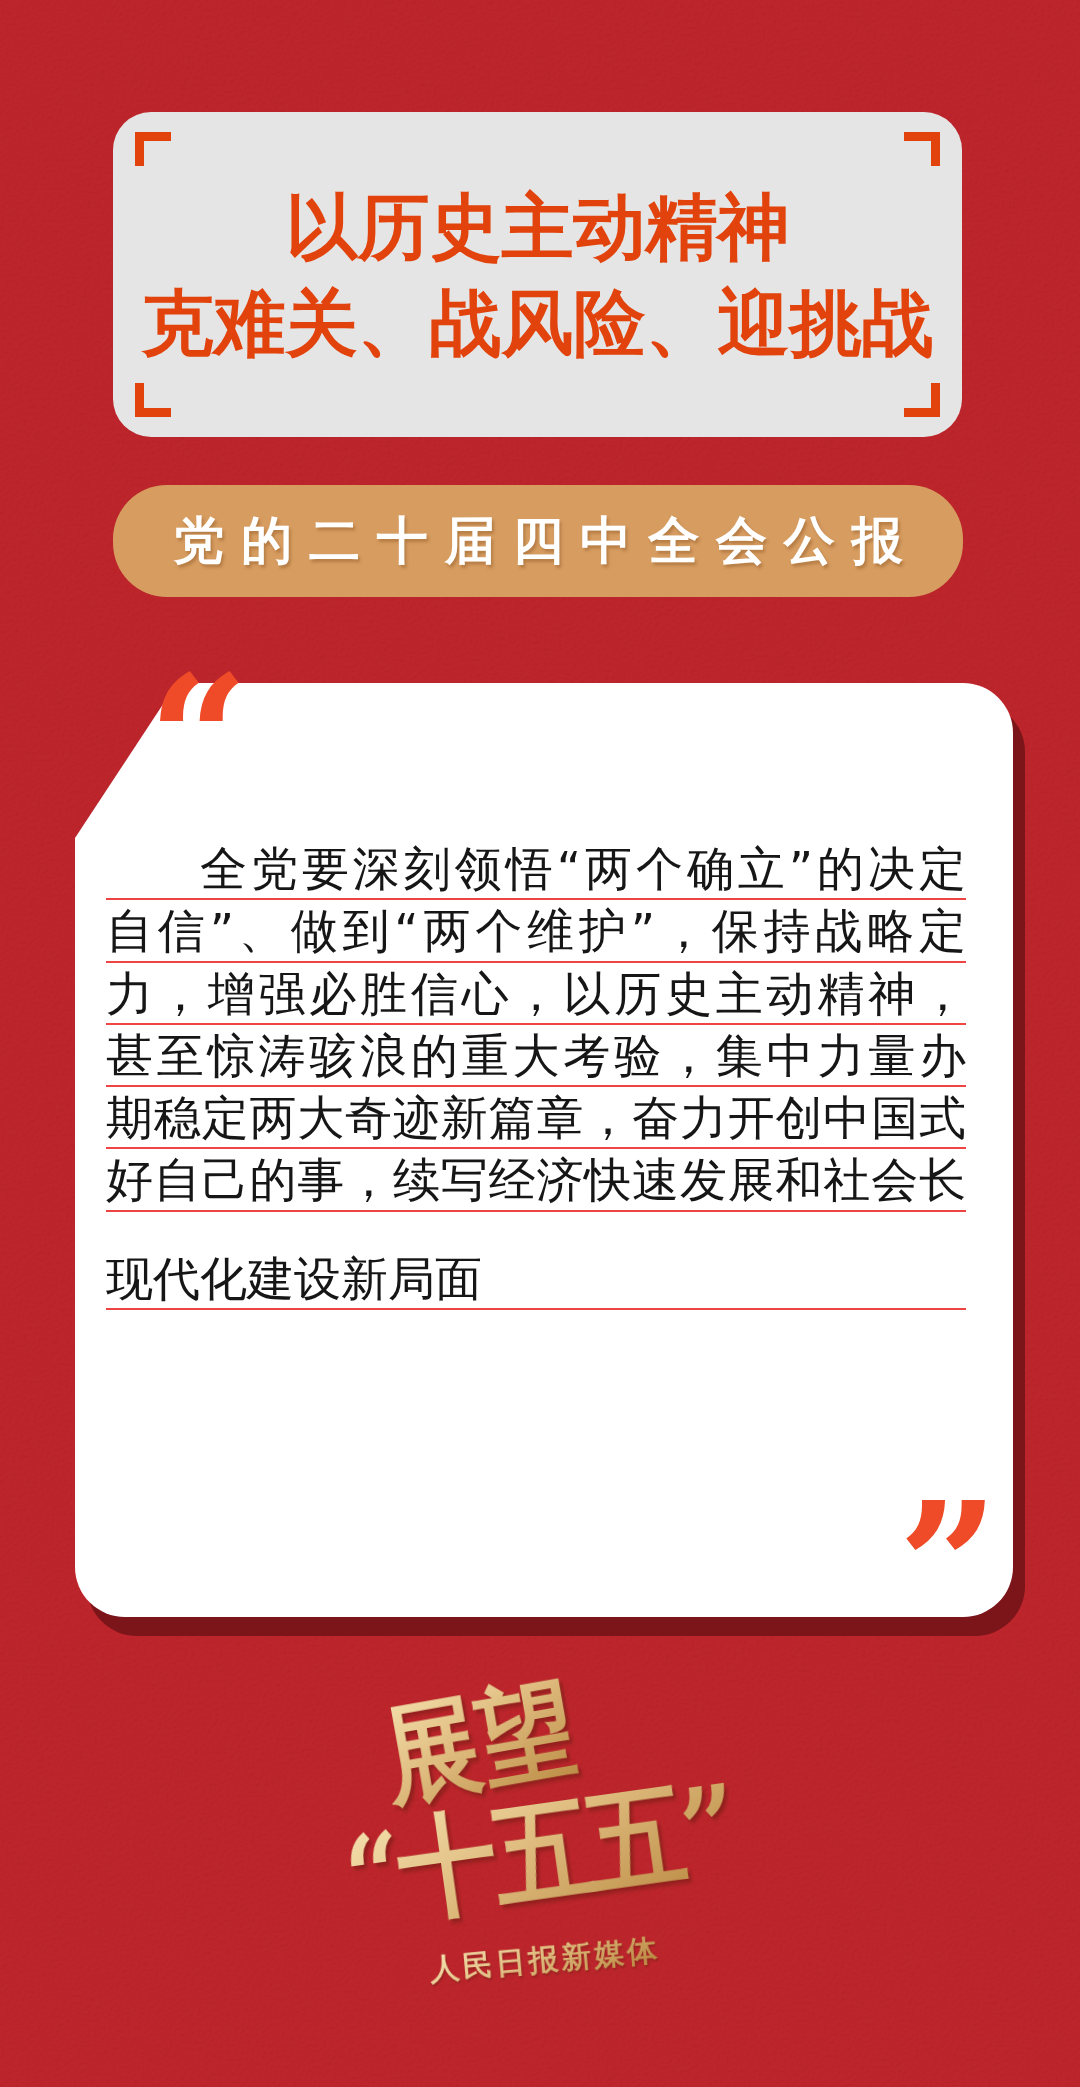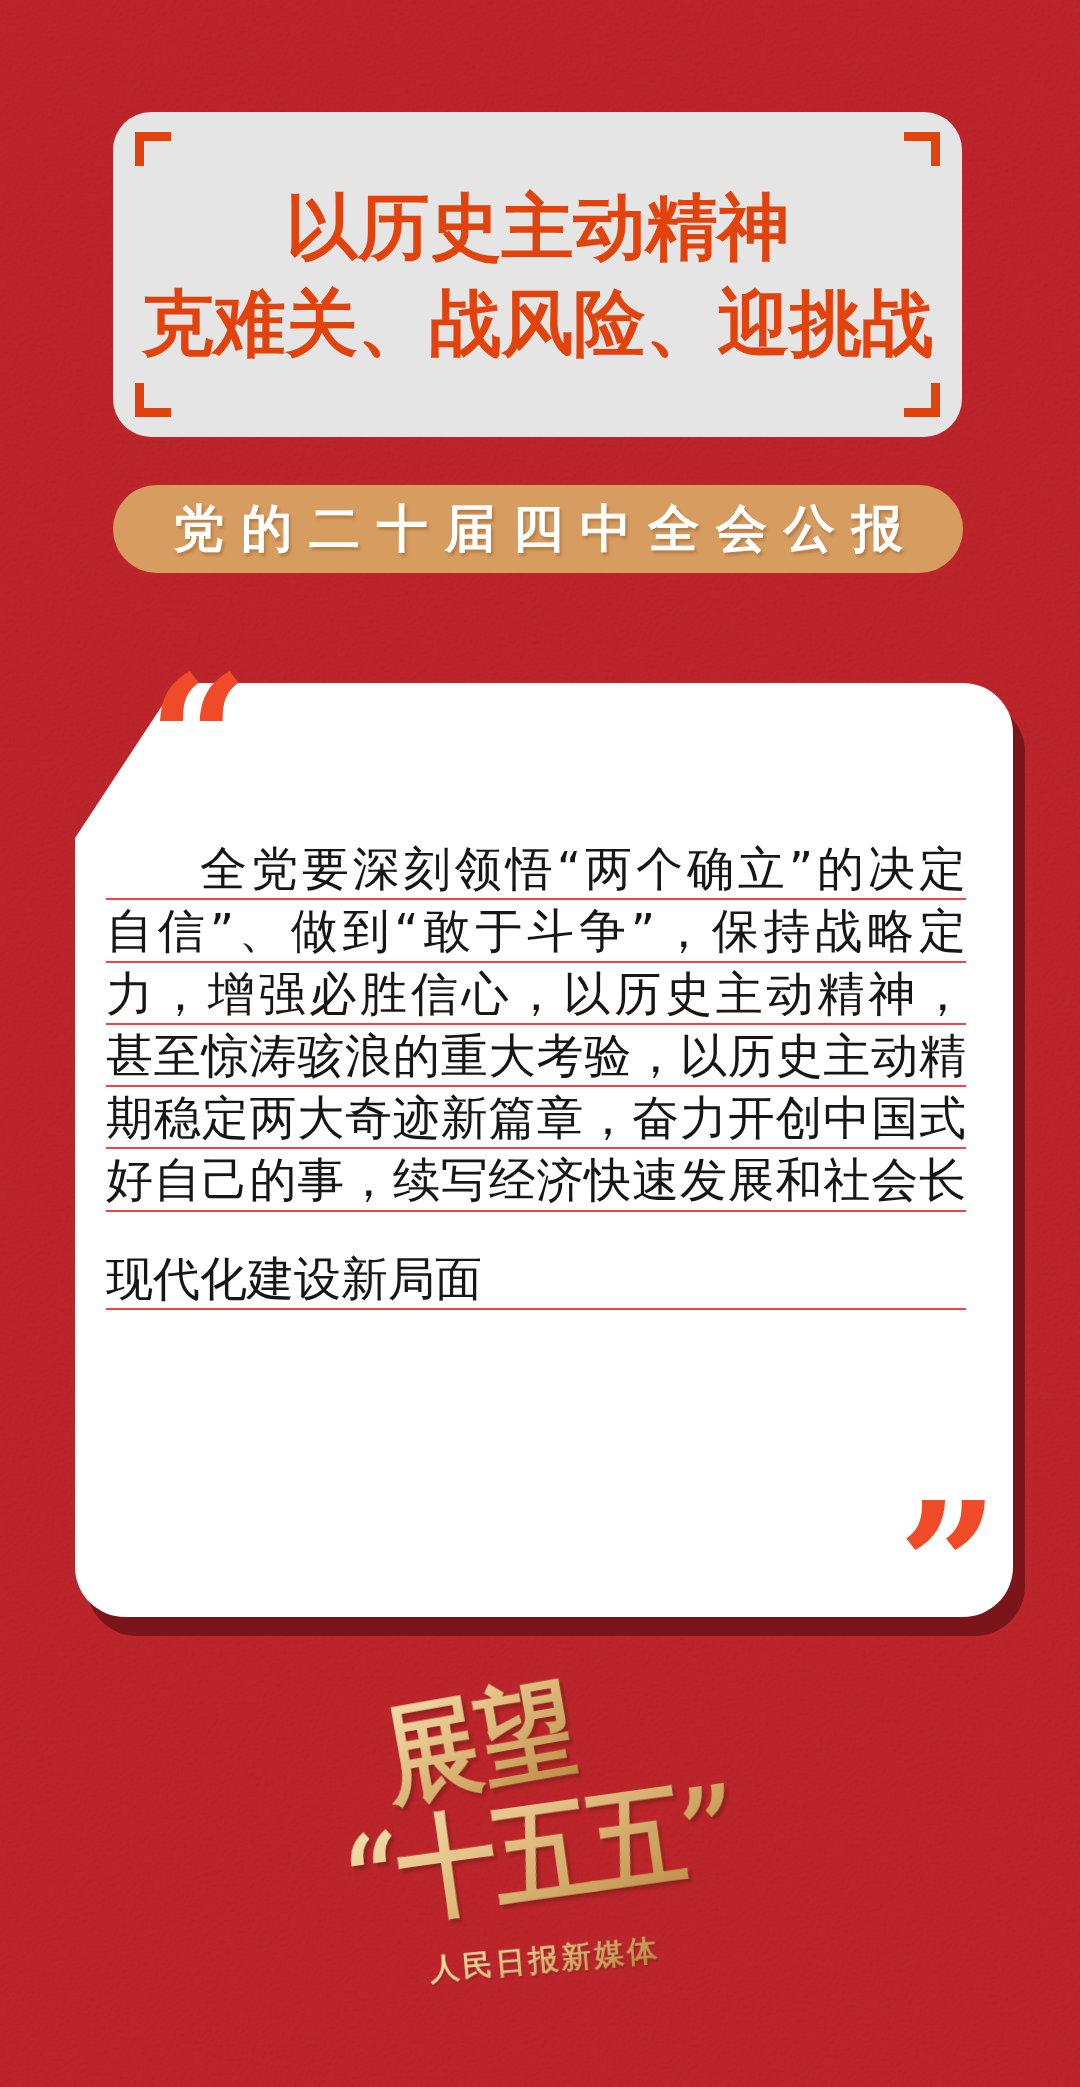--- a/index.html
+++ b/index.html
@@ -34,21 +34,21 @@
     letter-spacing:0;white-space:nowrap;text-align:center;
   }
   .bracket{position:absolute;width:36px;height:34px;}
   .bracket.tl{left:22px;top:20px;border-left:9px solid var(--accent-orange);border-top:9px solid var(--accent-orange);}
   .bracket.tr{right:22px;top:20px;border-right:9px solid var(--accent-orange);border-top:9px solid var(--accent-orange);}
   .bracket.bl{left:22px;bottom:20px;border-left:9px solid var(--accent-orange);border-bottom:9px solid var(--accent-orange);}
   .bracket.br{right:22px;bottom:20px;border-right:9px solid var(--accent-orange);border-bottom:9px solid var(--accent-orange);}
 
   
   .banner{
-    position:absolute;z-index:2;left:113px;top:485px;width:850px;height:88px;
+    position:absolute;z-index:2;left:113px;top:485px;width:850px;height:112px;
     background:var(--banner-gold);border-radius:54px;
     display:flex;align-items:center;justify-content:center;
   }
   .banner span{
     color:#fff;font-size:51px;font-weight:900;letter-spacing:.33em;
     text-indent:.33em;white-space:nowrap;
     text-shadow:2px 3px 3px rgba(120,70,20,.35);
   }
 
   
@@ -119,23 +119,23 @@
 
   <svg class="quote-card-shape" width="1080" height="2087" viewBox="0 0 1080 2087" xmlns="http://www.w3.org/2000/svg">
     <path class="qc-shadow" transform="translate(12,19)" d="M 177 683 L 963 683 A 50 50 0 0 1 1013 733 L 1013 1567 A 50 50 0 0 1 963 1617 L 125 1617 A 50 50 0 0 1 75 1567 L 75 838 Z"></path>
     <path class="qc-card" d="M 177 683 L 963 683 A 50 50 0 0 1 1013 733 L 1013 1567 A 50 50 0 0 1 963 1617 L 125 1617 A 50 50 0 0 1 75 1567 L 75 838 Z"></path>
   </svg>
 
   <div class="quote-open">“</div>
 
   <div class="quote-lines">
       <div class="quote-line first">全党要深刻领悟“两个确立”的决定</div>
-      <div class="quote-line">自信”、做到“敢于斗争”，保持战略定</div>
+      <div class="quote-line">自信”、做到“两个维护”，保持战略定</div>
       <div class="quote-line">力，增强必胜信心，以历史主动精神，</div>
-      <div class="quote-line">甚至惊涛骇浪的重大考验，以历史主动精</div>
+      <div class="quote-line">甚至惊涛骇浪的重大考验，集中力量办</div>
       <div class="quote-line">期稳定两大奇迹新篇章，奋力开创中国式</div>
       <div class="quote-line">好自己的事，续写经济快速发展和社会长</div>
       <div class="quote-line last">现代化建设新局面</div>
     </div>
 
   <div class="quote-close">”</div>
 
   <div class="logo">
     <div class="gold-text logo-zhanwang">展望</div>
     <div class="gold-text logo-shiwuwu">“十五五”</div>

